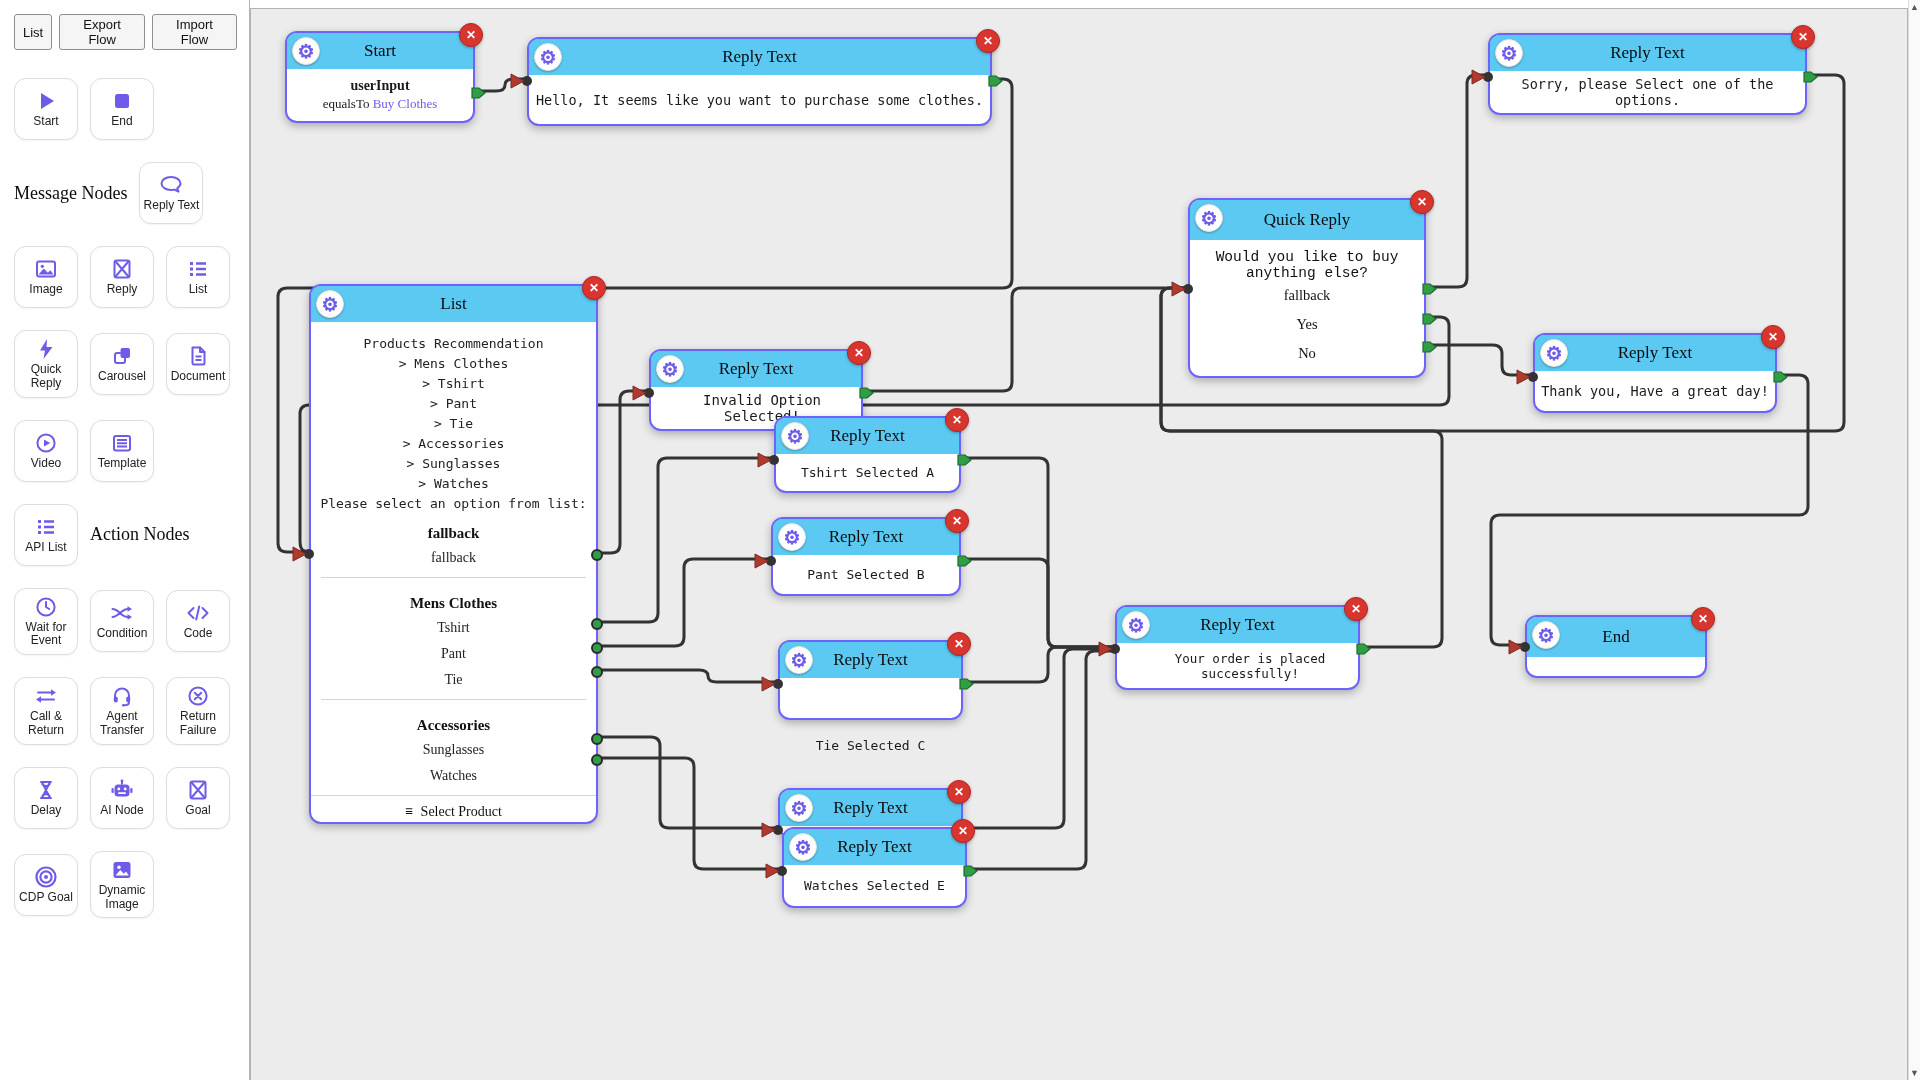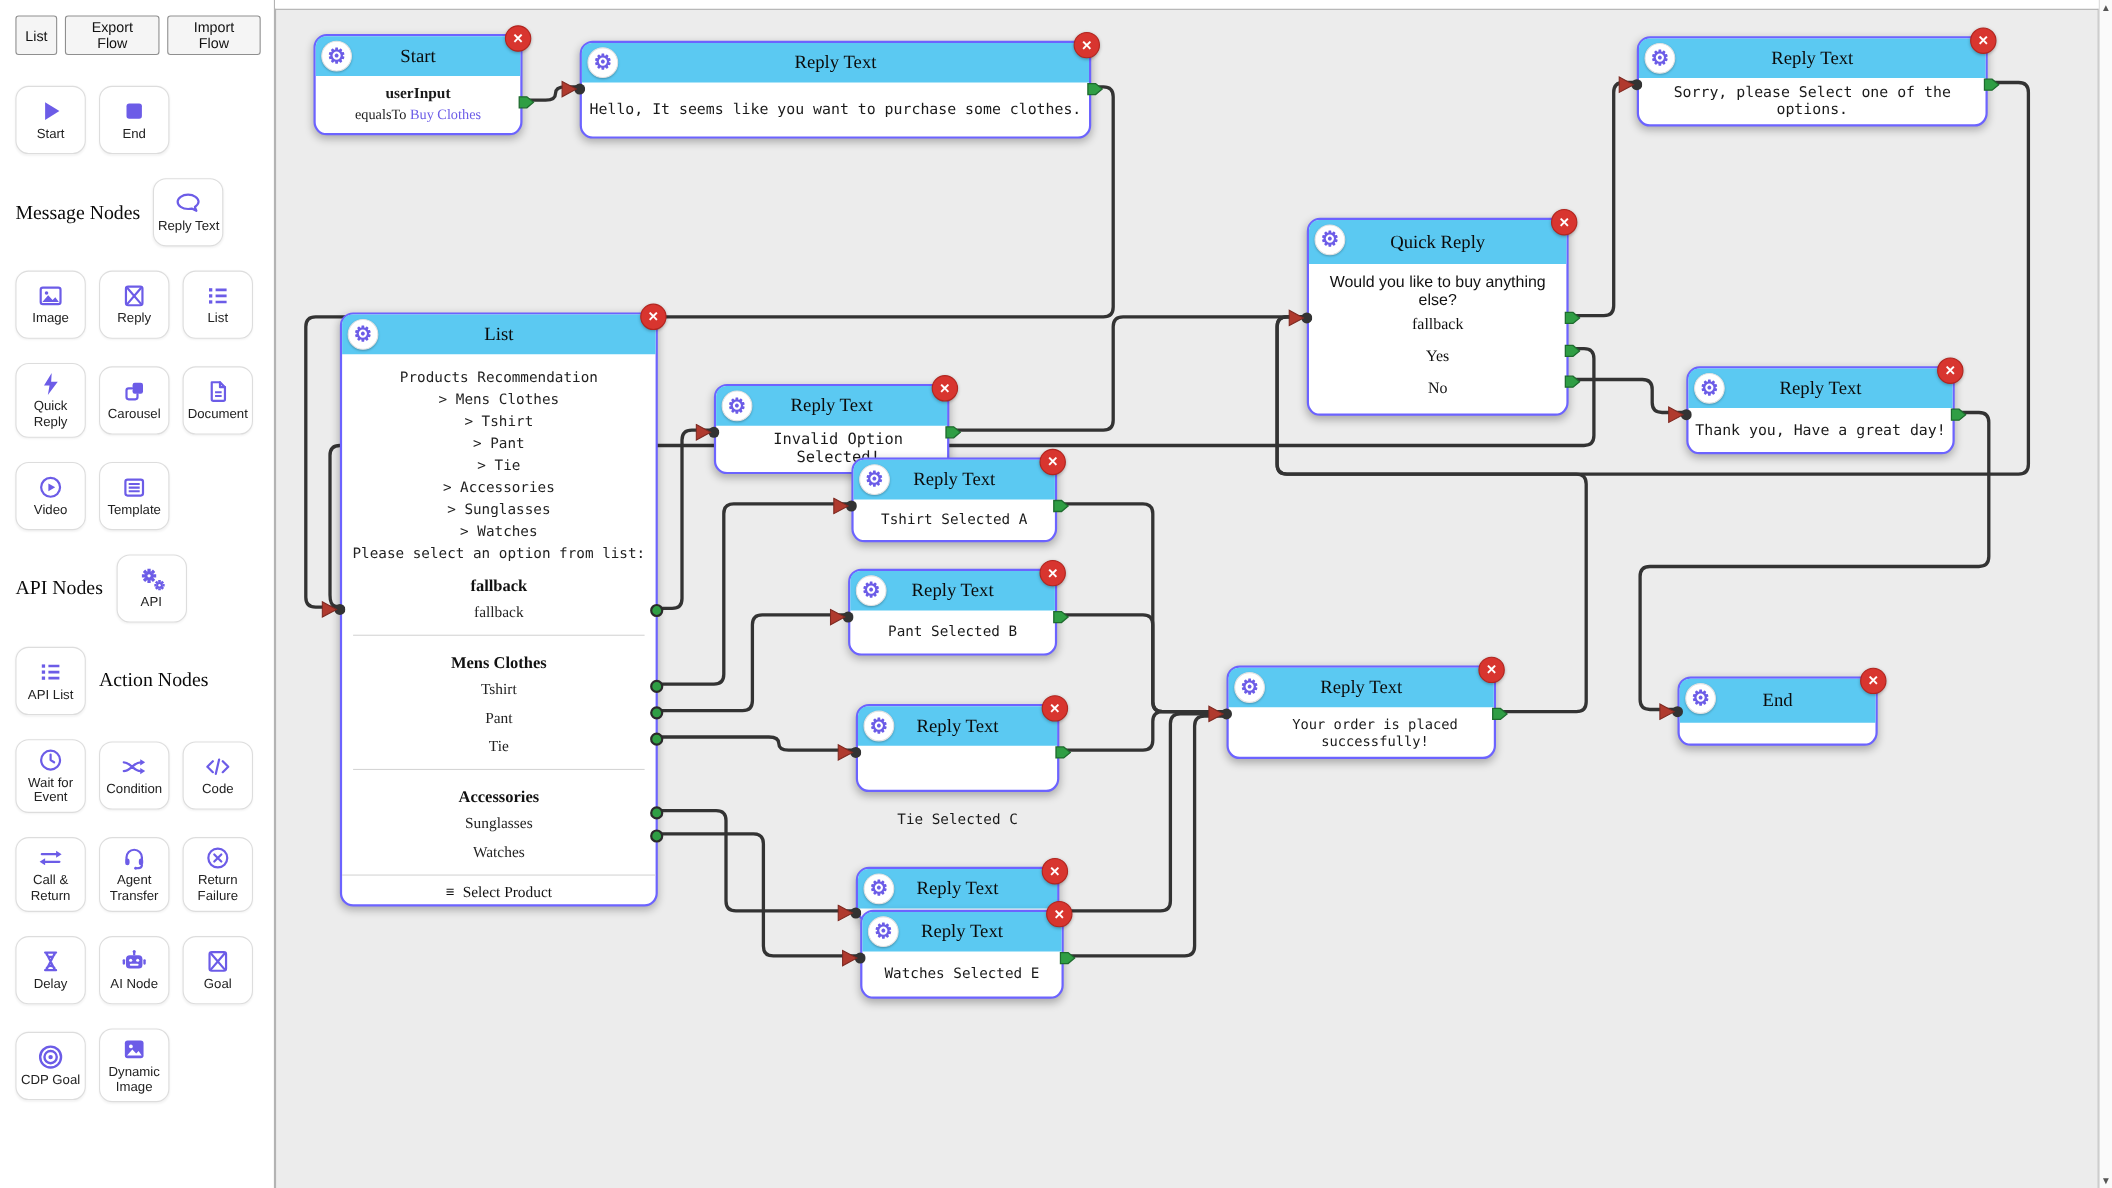--- a/index.html
+++ b/index.html
@@ -40,21 +40,21 @@
   .mono-lines{padding-top:12px;font-family:"DejaVu Sans Mono",monospace;font-size:13px;
     line-height:20px;color:#222;text-align:center}
   .sec-header{font-family:"Liberation Serif",serif;font-weight:bold;font-size:15px;
     text-align:center;line-height:24px;margin-top:7px;color:#111}
   .sec-item{font-family:"Liberation Serif",serif;font-size:14px;text-align:center;
     line-height:26px;color:#222}
   .sec-div{border:none;border-top:1px solid #d5d5d5;margin:6px 10px}
   .list-footer{border-top:1px solid #d5d5d5;margin-top:6px;padding:8px 0 4px;
     font-family:"Liberation Serif",serif;font-size:14px;text-align:center;color:#111}
   
-  .qr-question{font-family:Liberation Sans, sans-serif;font-size:14.5px;text-align:center;
+  .qr-question{font-family:Liberation Mono, monospace;font-size:14.5px;text-align:center;
     margin-top:9px;color:#111}
   .qr-option{font-family:"Liberation Serif",serif;font-size:14.5px;text-align:center;
     line-height:29px;color:#111}
   
   #sidebar{position:absolute;left:0;top:0;width:250px;height:1080px;background:#fff;
     border-right:1px solid #b3b3b3;z-index:10;padding:14px 12px 0 14px;overflow:hidden}
   #toolbar{display:flex;gap:7px;margin-bottom:28px}
   .tb-btn{font-size:13px;color:#111;background:#f5f5f5;border:1px solid #8f8f8f;
     border-radius:3px;padding:2px 8px;cursor:pointer;font-family:"Liberation Sans",sans-serif}
   .p-row{display:flex;align-items:center;gap:12px;margin-bottom:22px}
@@ -504,42 +504,20 @@
           <span class="p-icon">
             <svg width="24" height="24">
               <rect x="4" y="5" width="16" height="14.5" rx="2" fill="none" stroke="#6C5CE7" stroke-width="2" stroke-linecap="round" stroke-linejoin="round"></rect>
               <path d="M7 9 H17 M7 12.3 H17 M7 15.6 H17" stroke="#6C5CE7" stroke-width="2"></path>
             </svg>
           </span>
           <span class="p-label">Template</span>
         </div>
       </div>
       <div class="p-row">
-        <div class="p-heading">API Nodes</div>
-        <div class="p-card">
-          <span class="p-icon">
-            <svg width="28" height="26">
-              <g fill="#6C5CE7">
-                <circle cx="10.5" cy="9.5" r="4"></circle>
-                <g stroke="#6C5CE7" stroke-width="3">
-                  <path d="M10.5 3 V6 M10.5 13 V16 M4 9.5 H7 M14 9.5 H17 M5.9 4.9 L8 7 M13 12 L15.1 14.1 M15.1 4.9 L13 7 M8 12 L5.9 14.1"></path>
-                </g>
-                <circle cx="10.5" cy="9.5" r="1.5" fill="#fff"></circle>
-                <circle cx="20" cy="18" r="3"></circle>
-                <g stroke="#6C5CE7" stroke-width="2.4">
-                  <path d="M20 13.3 V15.3 M20 20.7 V22.7 M15.3 18 H17.3 M22.7 18 H24.7 M16.7 14.7 L18.1 16.1 M21.9 19.9 L23.3 21.3 M23.3 14.7 L21.9 16.1 M18.1 19.9 L16.7 21.3"></path>
-                </g>
-                <circle cx="20" cy="18" r="1.1" fill="#fff"></circle>
-              </g>
-            </svg>
-          </span>
-          <span class="p-label">API</span>
-        </div>
-      </div>
-      <div class="p-row">
         <div class="p-card">
           <span class="p-icon">
             <svg width="24" height="24">
               <rect x="4" y="5" width="3" height="3" fill="#6C5CE7"></rect>
               <rect x="4" y="10.5" width="3" height="3" fill="#6C5CE7"></rect>
               <rect x="4" y="16" width="3" height="3" fill="#6C5CE7"></rect>
               <path d="M10 6.5 H20 M10 12 H20 M10 17.5 H20" stroke="#6C5CE7" stroke-width="2.4"></path>
             </svg>
           </span>
           <span class="p-label">API List</span>

